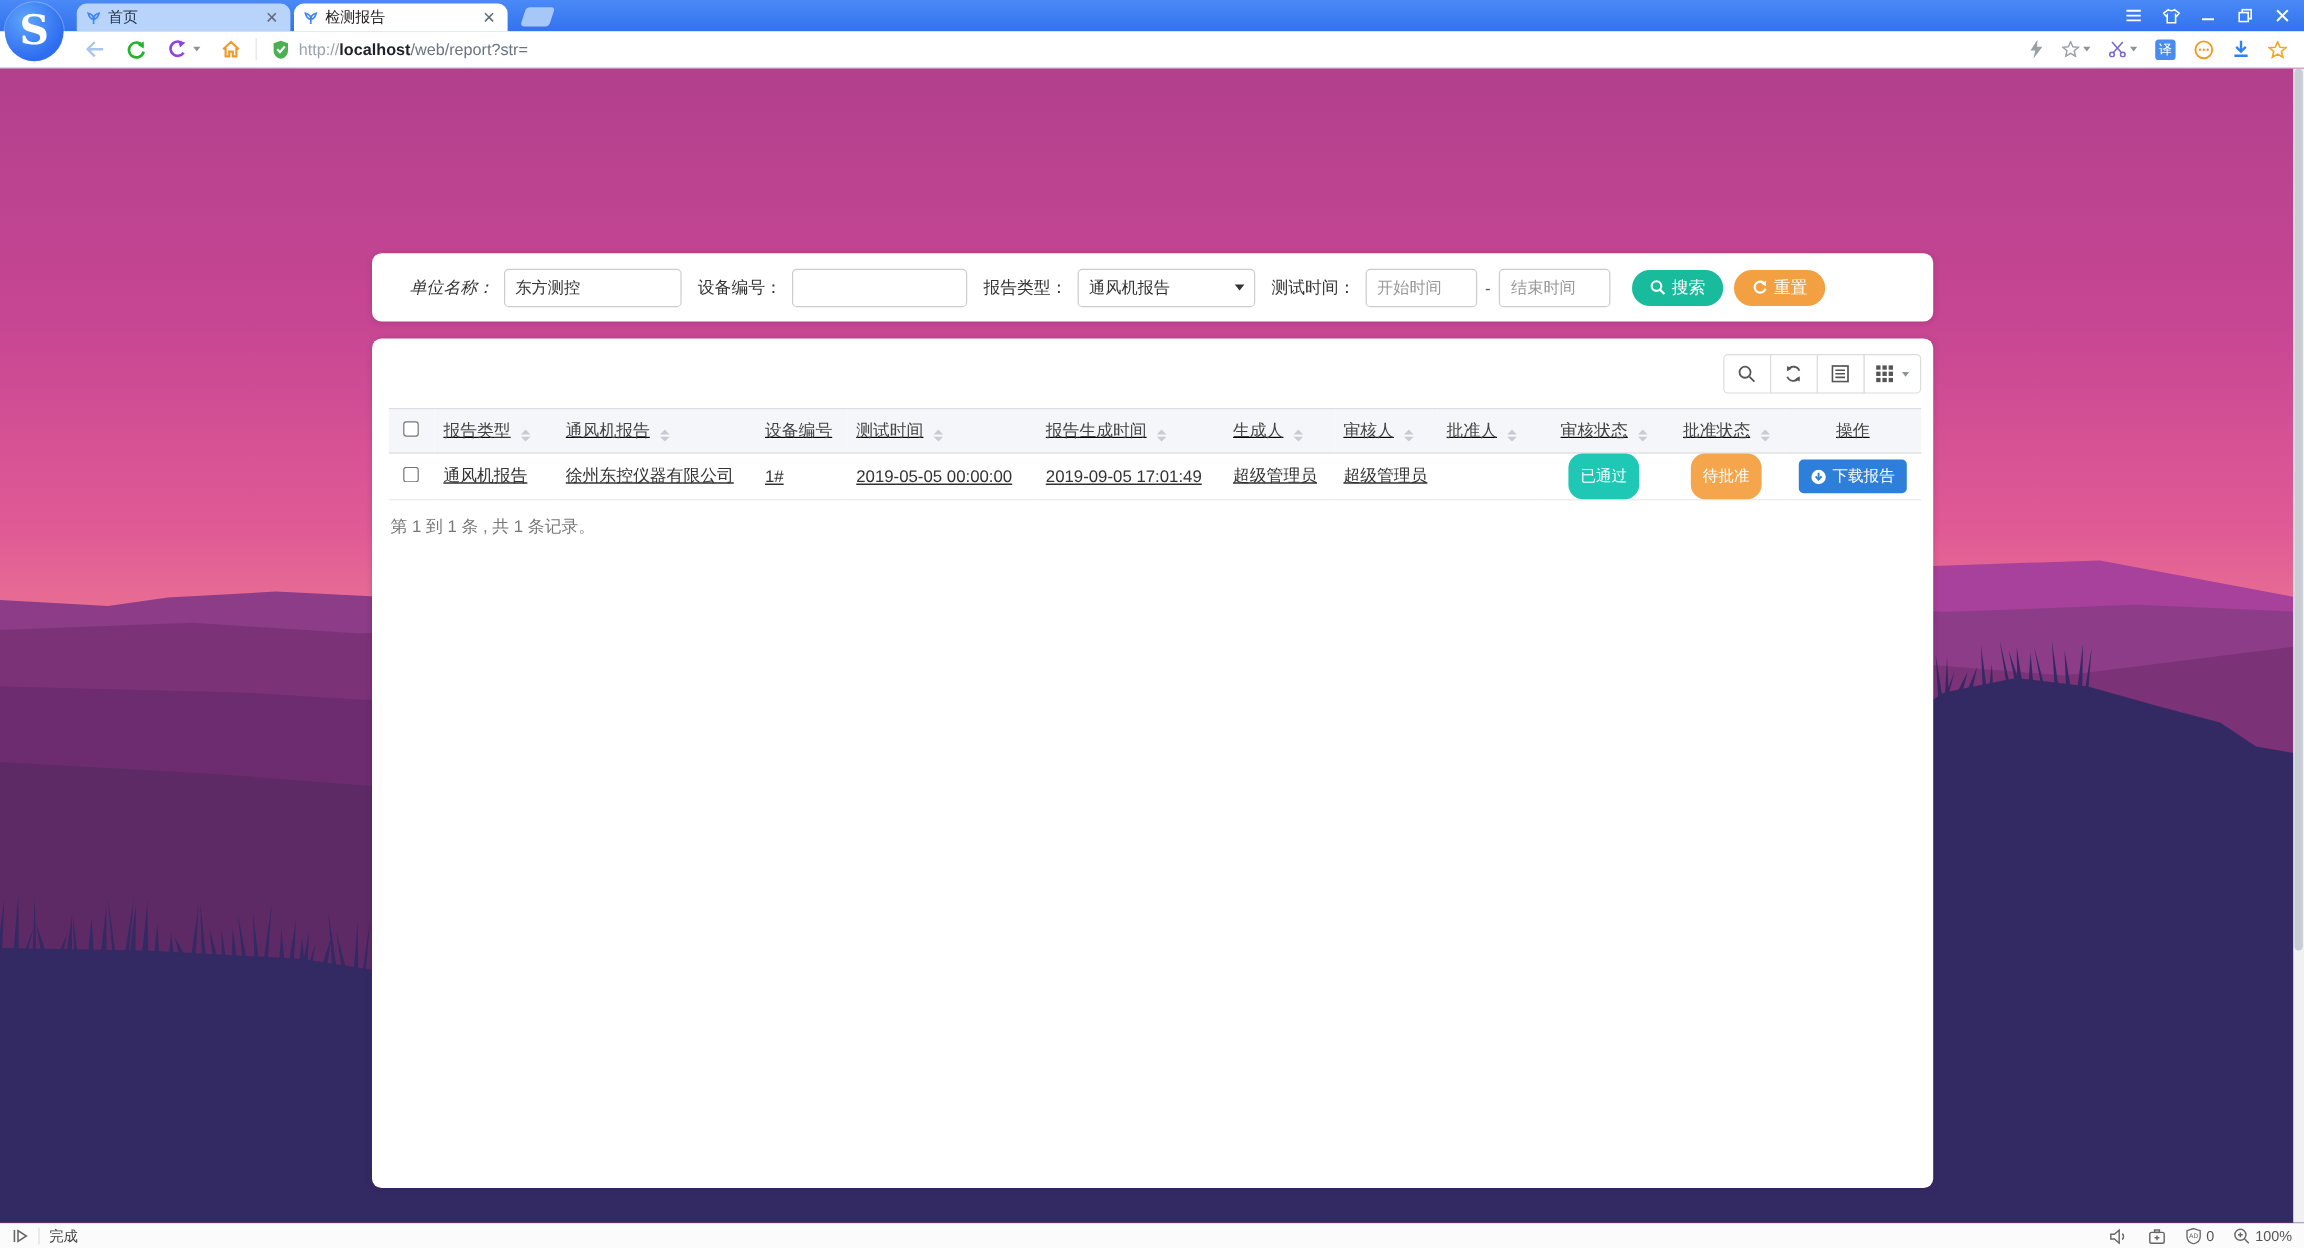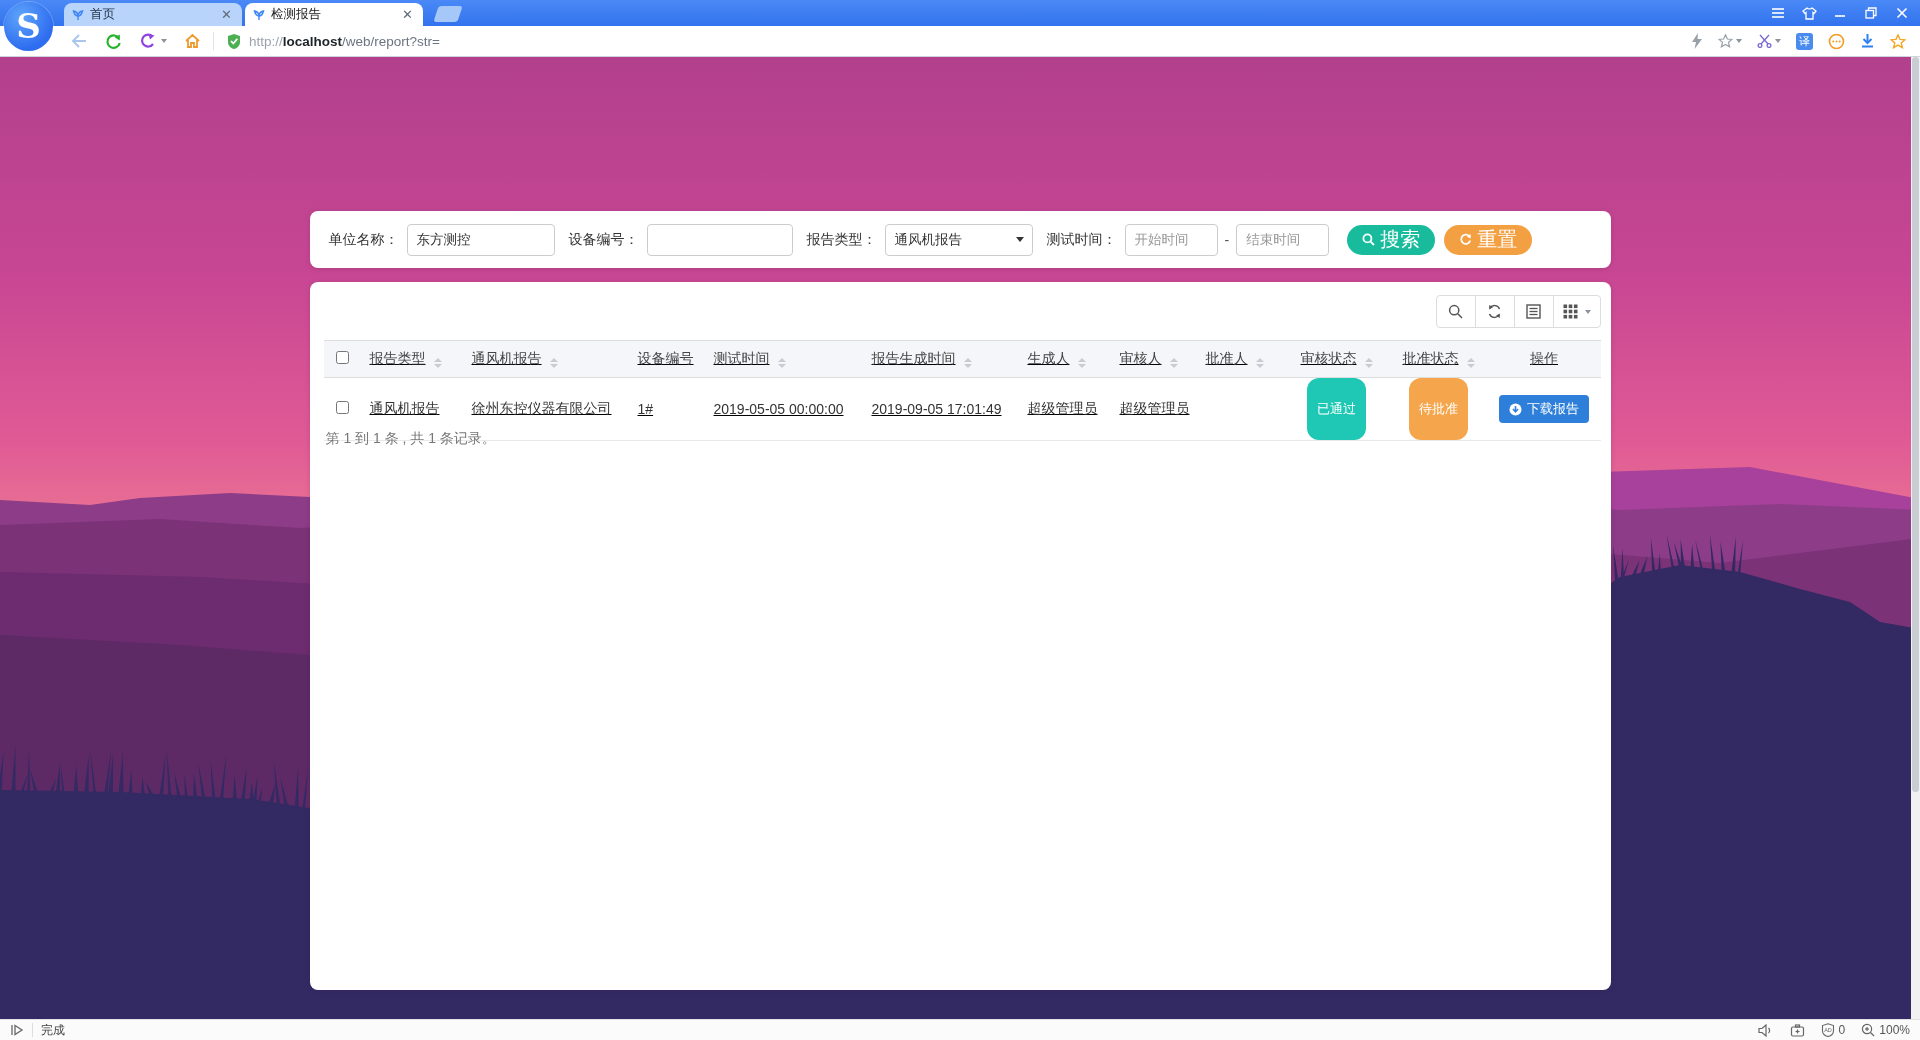--- a/index.html
+++ b/index.html
@@ -56,31 +56,31 @@
     font-size:40px; font-weight:bold; letter-spacing:3px; }
   .page-subtitle { position:absolute; top:95px; width:100%; text-align:center; color:#fff;
     font-size:23px; letter-spacing:.5px; }
 
   .panel { position:absolute; left:0; right:0; background:#fff; border-radius:8px;
     box-shadow:0 1px 5px rgba(60,20,60,.18); }
   .panel-search { top:154px; height:57px; display:flex; align-items:center; padding:0 16px; }
   .panel-table { top:225px; height:708px; }
 
   .f-label { font-size:14px; color:#333; margin:0 8px 0 14px; white-space:nowrap; }
-  .f-label:first-child { margin-left:3px; }
+  .f-label:first-child { margin-left:16px;font-style:italic; }
   .f-input { height:32px; border:1px solid #ccc; border-radius:4px; padding:0 9px;
     font-size:13.5px; color:#333; outline:none; font-family:inherit; }
   .f-input::placeholder { color:#999; }
   .w-unit { width:148px; } .w-dev { width:146px; } .w-time { width:93px; }
   .f-select { width:148px; height:32px; border:1px solid #ccc; border-radius:4px;
     display:flex; align-items:center; padding:0 9px; font-size:13.5px; color:#333; position:relative; }
   .f-select .sel-caret { position:absolute; right:8px; width:0; height:0;
     border-left:4.5px solid transparent; border-right:4.5px solid transparent; border-top:5px solid #333; }
   .time-dash { margin:0 7px; color:#555; font-size:14px; }
-  .btn { height:30px; border:none; border-radius:17px; color:#fff; font-size:20px;
+  .btn { height:30px; border:none; border-radius:17px; color:#fff; font-size:14px;
     display:inline-flex; align-items:center; gap:5px; padding:0 15px; cursor:pointer; font-family:inherit; }
   .btn-search { background:#18bc9c; margin-left:18px; }
   .btn-reset  { background:#f3a042; margin-left:9px; }
 
   .table-toolbar { position:absolute; top:13px; right:10px; display:flex; }
   .btn-tool { width:40px; height:33px; background:#fff; border:1px solid #dcdcdc;
     display:flex; align-items:center; justify-content:center; margin-left:-1px; cursor:pointer; }
   .btn-tool:first-child { border-radius:4px 0 0 4px; margin-left:0; }
   .btn-tool:last-child  { border-radius:0 4px 4px 0; width:48px; gap:4px; }
 
@@ -88,21 +88,21 @@
   .data-table th { height:37px; background:#f4f6f9; border-top:1px solid #ddd; border-bottom:1px solid #ddd;
     font-weight:normal; font-size:14px; color:#444; text-align:left; padding:0 8px; white-space:nowrap; }
   .data-table td { height:33px; font-size:14px; color:#333; padding:0 8px;
     border-bottom:1px solid #e9e9e9; white-space:nowrap; }
   .c-center { text-align:center !important; }
   .sorter { display:inline-flex; flex-direction:column; gap:2px; margin-left:8px; vertical-align:1px; }
   .sorter .up { width:0; height:0; border-left:4px solid transparent; border-right:4px solid transparent;
     border-bottom:4px solid #c8ccd2; }
   .sorter .dn { width:0; height:0; border-left:4px solid transparent; border-right:4px solid transparent;
     border-top:4px solid #c8ccd2; }
-  .badge { display:inline-block; min-width:54px; padding:22px 10px; border-radius:12px;
+  .badge { display:inline-block; min-width:54px; padding:10px 10px; border-radius:12px;
     color:#fff; font-size:13px; text-align:center; }
   .badge-pass { background:#1fc8b4; }
   .badge-wait { background:#f5a54b; }
   .btn-download { background:#2d7fd9; border:none; color:#fff; border-radius:4px;
     font-size:13px; padding:5px 10px; display:inline-flex; align-items:center; gap:5px; cursor:pointer; font-family:inherit; }
   .summary { position:absolute; top:148px; left:16px; font-size:14px; color:#777; }
 
   
   .statusbar { height:21px; background:#fbfbfb; border-top:1px solid #e2e2e2;
     display:flex; align-items:center; font-size:12px; color:#444; padding:0 10px; }

